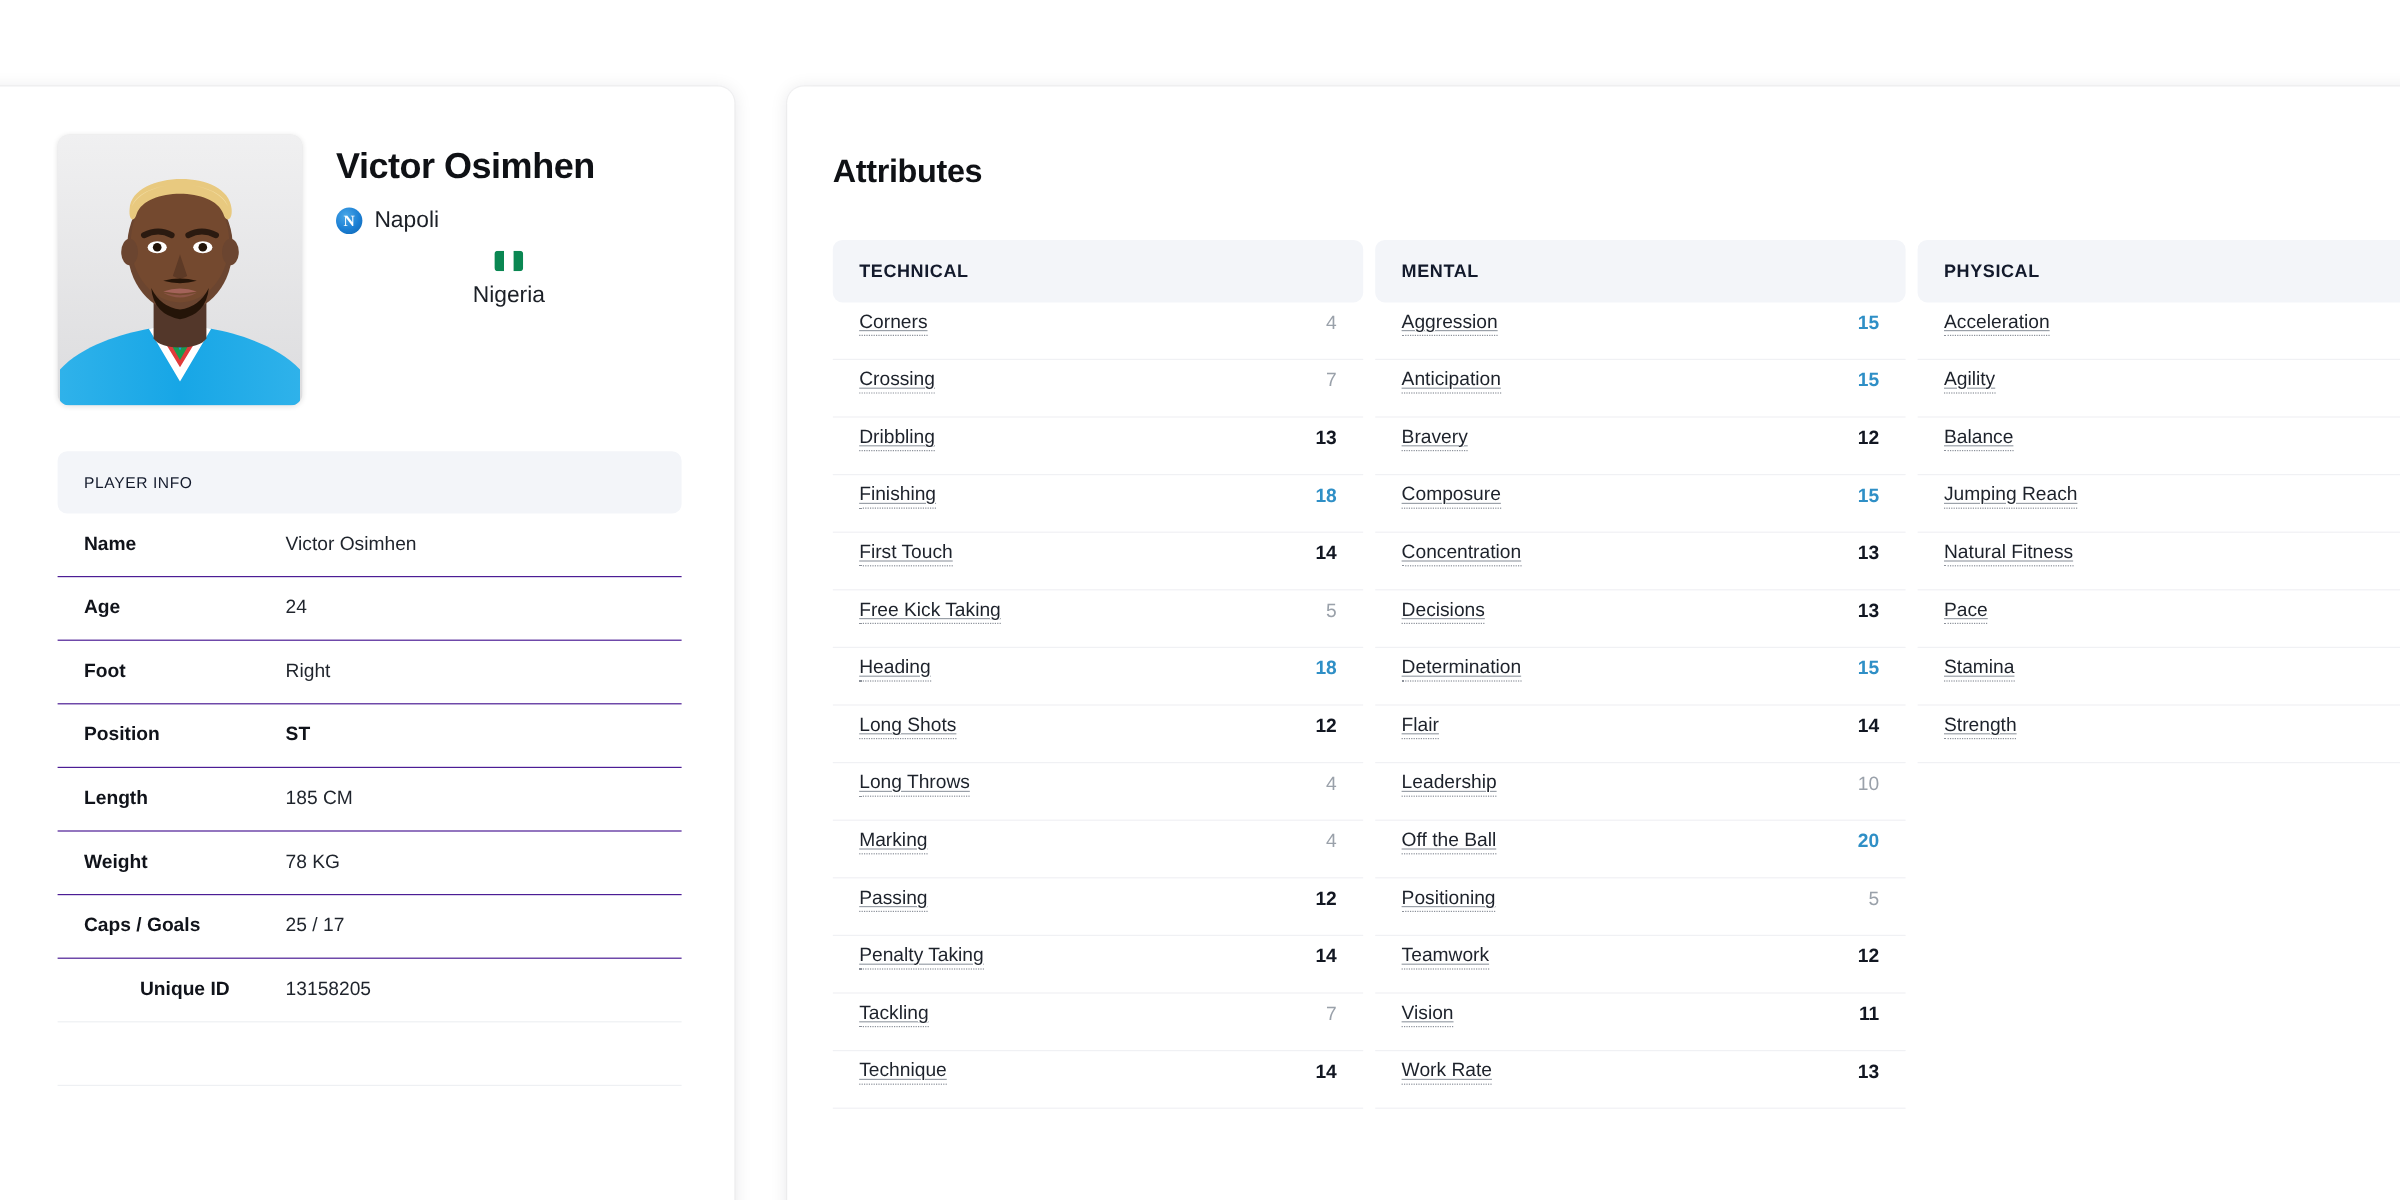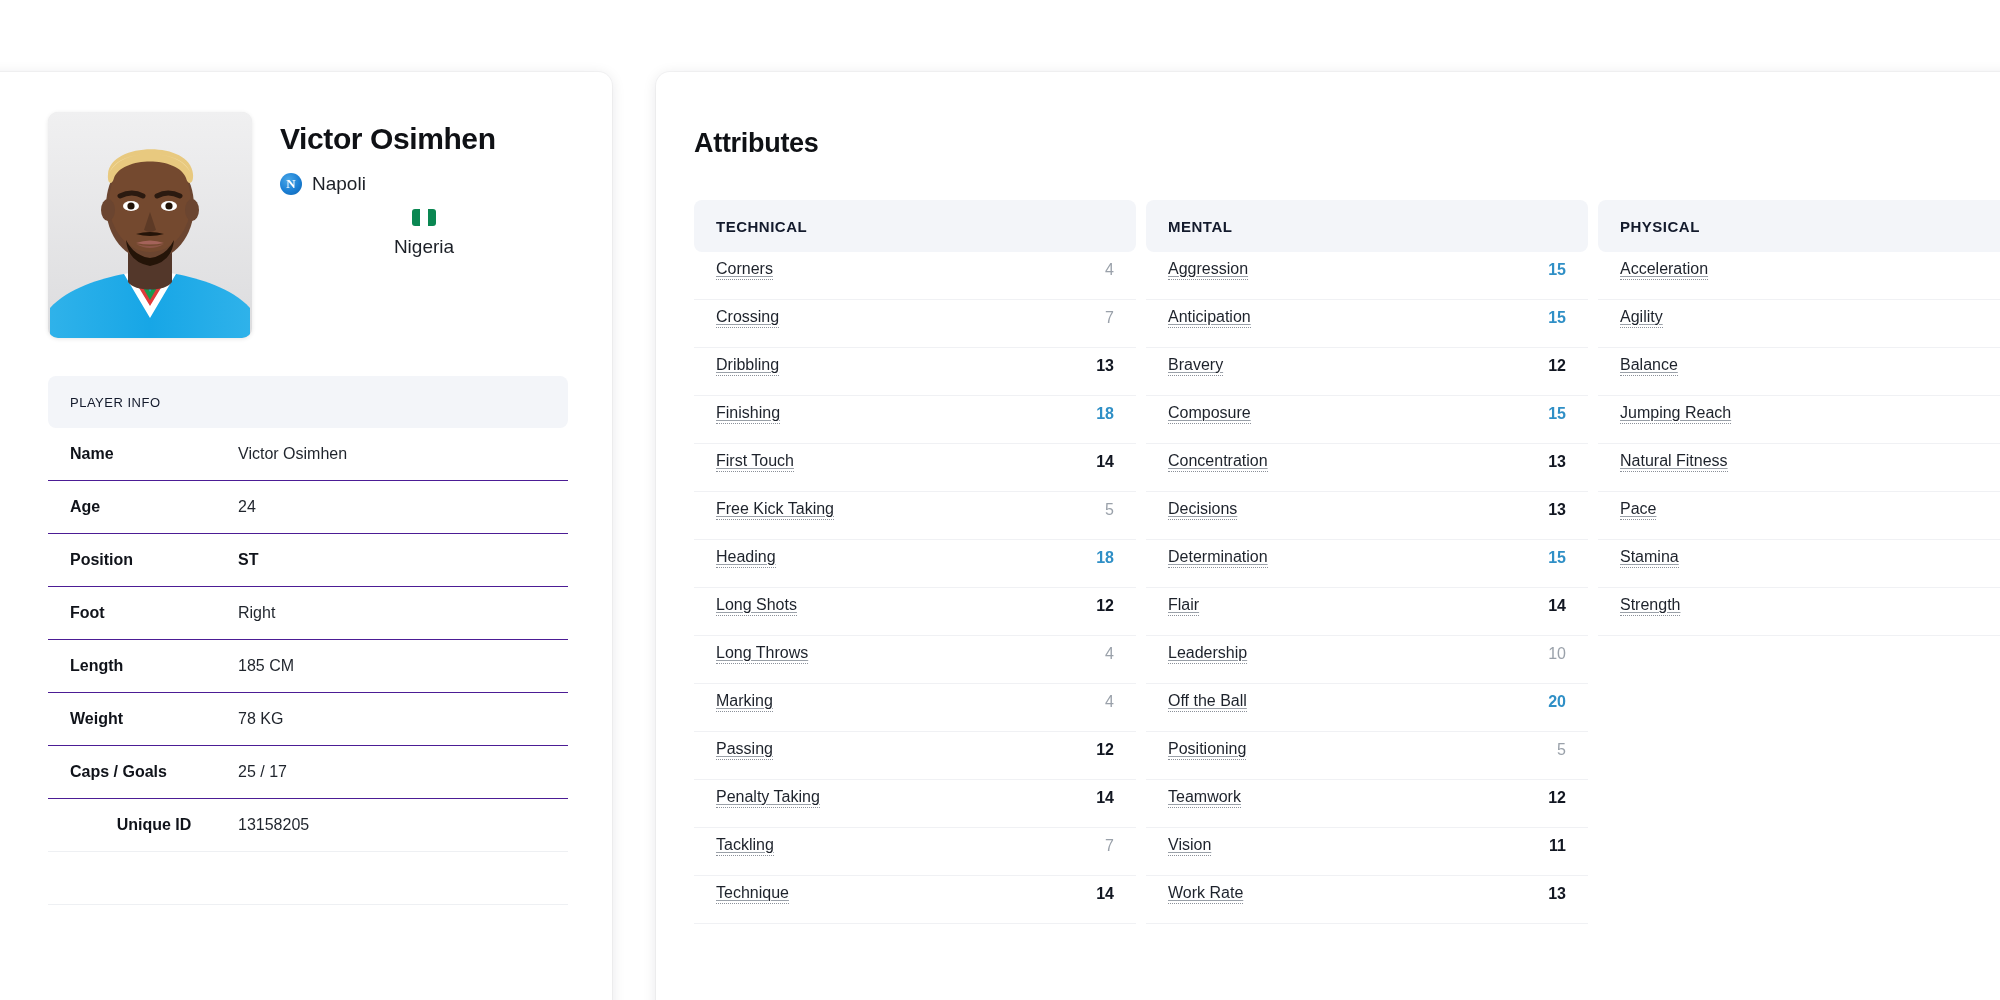--- a/index.html
+++ b/index.html
@@ -240,26 +240,26 @@
         <div id="info-rows">
             <div class="info-row">
               <div class="info-label">Name</div>
               <div class="info-value">Victor Osimhen</div>
             </div>
             <div class="info-row">
               <div class="info-label">Age</div>
               <div class="info-value">24</div>
             </div>
             <div class="info-row">
+              <div class="info-label">Foot</div>
+              <div class="info-value">Right</div>
+            </div>
+            <div class="info-row">
               <div class="info-label">Position</div>
               <div class="info-value bold">ST</div>
-            </div>
-            <div class="info-row">
-              <div class="info-label">Foot</div>
-              <div class="info-value">Right</div>
             </div>
             <div class="info-row">
               <div class="info-label">Length</div>
               <div class="info-value">185 CM</div>
             </div>
             <div class="info-row">
               <div class="info-label">Weight</div>
               <div class="info-value">78 KG</div>
             </div>
             <div class="info-row">

